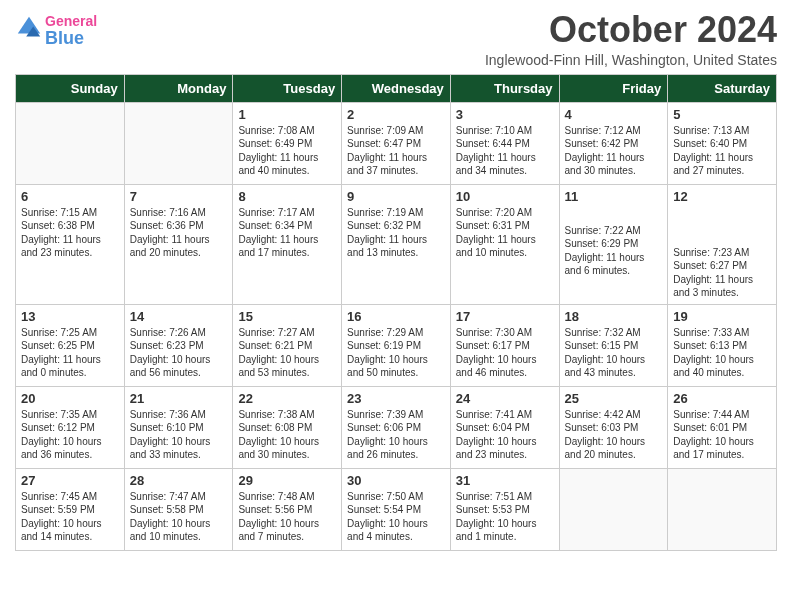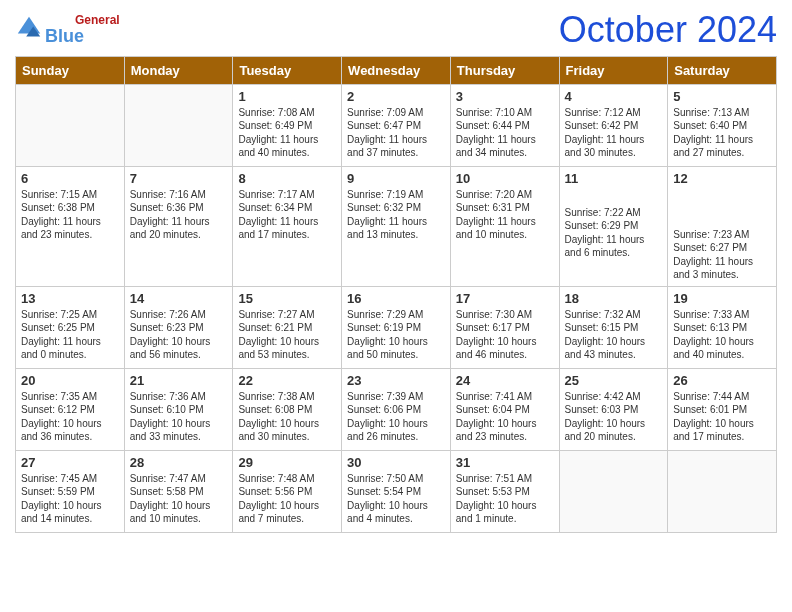--- a/index.html
+++ b/index.html
@@ -20,58 +20,57 @@
       display: flex;
       align-items: flex-start;
       padding-top: 4px;
     }
     .logo-text {
       display: flex;
       flex-direction: column;
       line-height: 1.1;
     }
     .logo-general {
-      font-size: 12px;
-      font-weight: bold;
-      color: #b91c1c;
-      margin-left: 30px;
+      font-size: 14px;
+      font-weight: bold;
+      color: #ec4899;
     }
     .logo-blue {
       font-size: 18px;
       font-weight: bold;
       color: #4a90d9;
     }
     .logo-icon {
       width: 28px;
       height: 28px;
       margin-right: 2px;
     }
     .title-block {
       text-align: right;
     }
     .month-title {
       font-size: 36px;
-      font-weight: normal;
-      color: #1d4ed8;
+      font-weight: bold;
+      color: #404040;
       line-height: 1.1;
     }
     .location {
       font-size: 14px;
       color: #555;
       margin-top: 2px;
     }
     table {
       width: 100%;
       border-collapse: collapse;
       margin-top: 6px;
     }
     th {
-      background-color: #a16207;
+      background-color: #14532d;
       color: #fff;
-      text-align: left;
+      text-align: right;
       padding: 6px 6px;
       font-size: 13px;
       font-weight: bold;
       border: 1px solid #ccc;
     }
     td {
       border: 1px solid #ccc;
       vertical-align: top;
       padding: 4px 5px;
       width: calc(100% / 7);
@@ -110,20 +109,21 @@
       <polygon points="20,4 36,28 4,28" fill="#4a90d9"></polygon>
       <polygon points="26,18 36,32 16,32" fill="#2a6ab0"></polygon>
     </svg>
     <div class="logo-text">
       <span class="logo-general">General</span>
       <span class="logo-blue">Blue</span>
     </div>
   </div>
   <div class="title-block">
     <div class="month-title">October 2024</div>
+    <div class="location">Inglewood-Finn Hill, Washington, United States</div>
   </div>
 </div>
 
 <table>
   <thead>
     <tr>
     <th>Sunday</th>
         <th>Monday</th>
         <th>Tuesday</th>
         <th>Wednesday</th>

